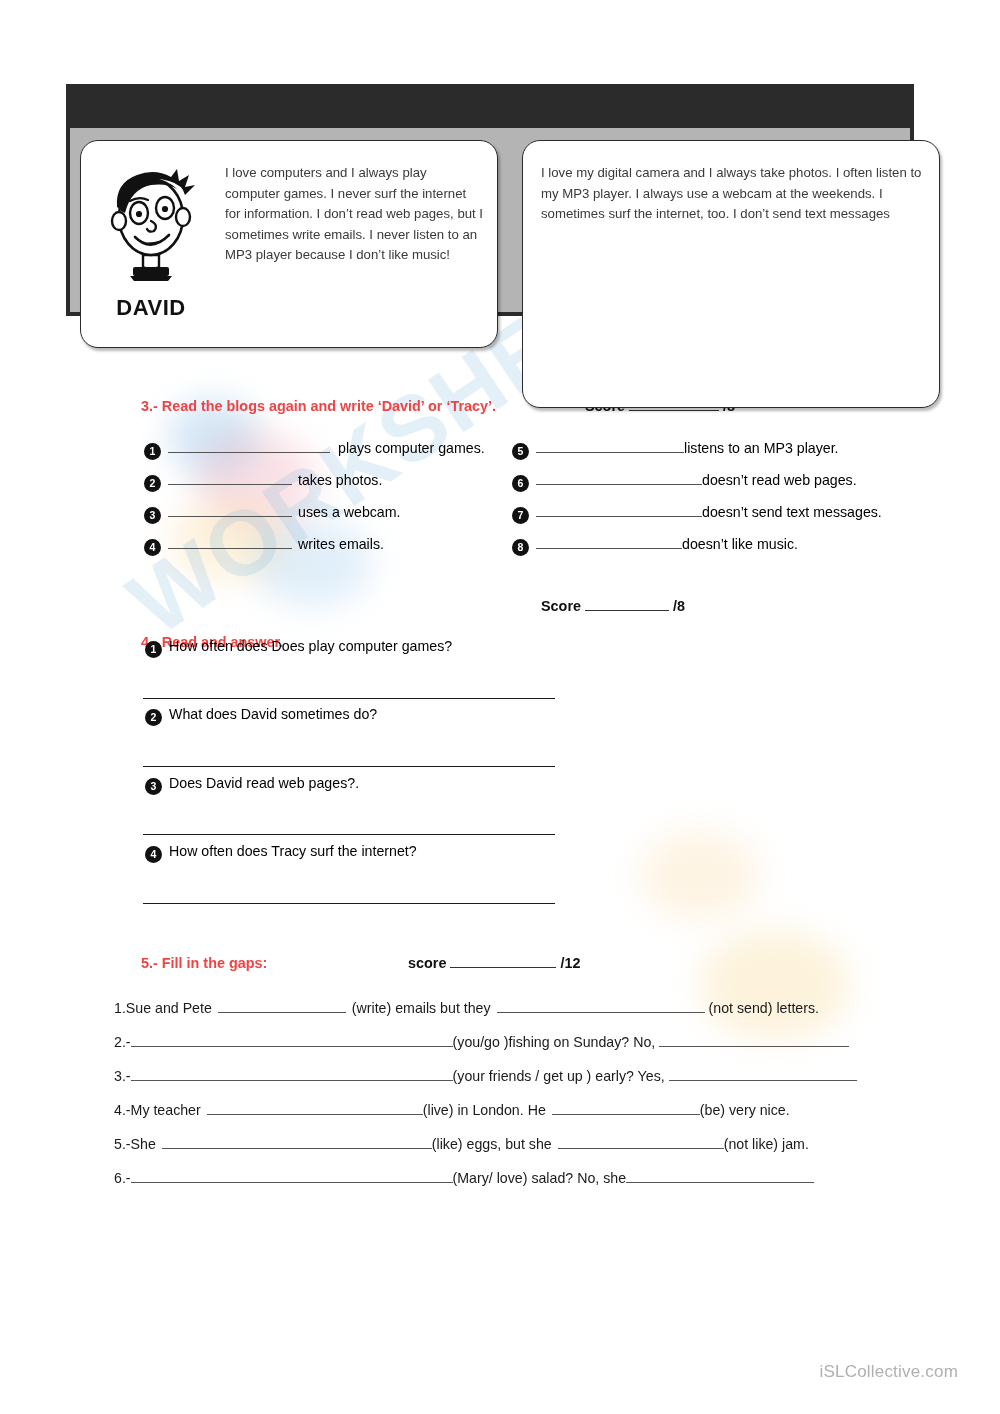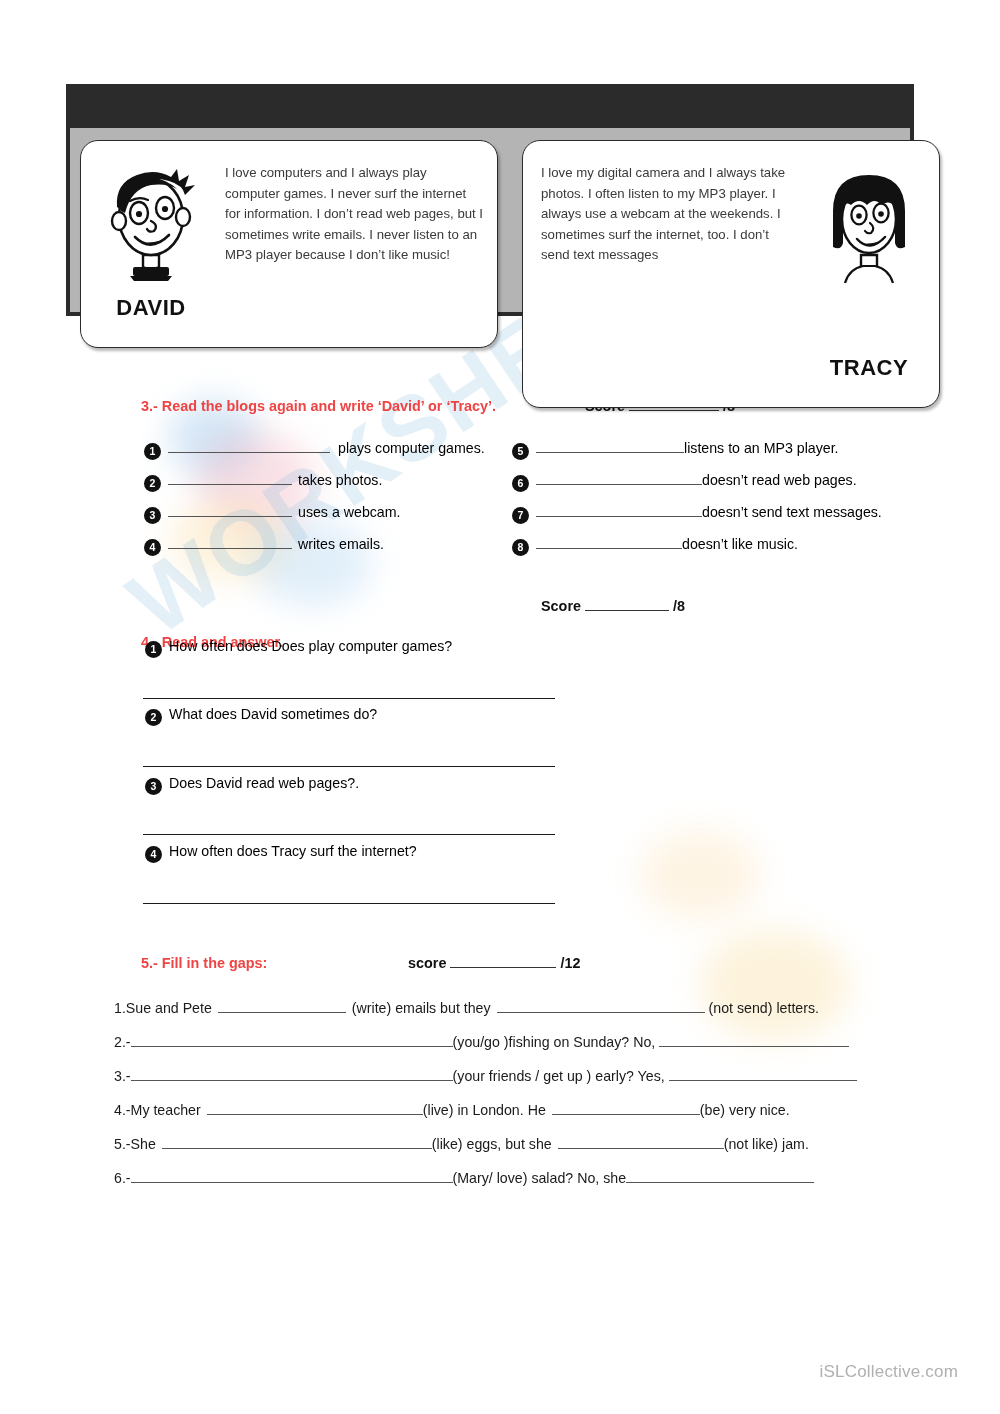--- a/index.html
+++ b/index.html
@@ -271,45 +271,20 @@
         <path d="M38 82 Q54 98 72 80" fill="none" stroke="#111" stroke-width="2.6" stroke-linecap="round"></path>
         <path d="M45 88 Q55 93 66 85 Q56 88 45 88 Z" fill="#111"></path>
       </svg>
       <span class="avatar-name">DAVID</span>
     </div>
     <div class="blog-text">I love computers and I always play computer games. I never surf the internet for information. I don’t read web pages, but I sometimes write emails. I never listen to an MP3 player because I don’t like music!</div>
   </div>
 
   <div class="profile-card" id="card-tracy">
     <div class="blog-text">I love my digital camera and I always take photos. I often listen to my MP3 player. I always use a webcam at the weekends. I sometimes surf the internet, too. I don’t send text messages</div>
-    <div class="avatar-col">
-      <svg width="108" height="132" viewBox="0 0 108 132">
-
-        <path d="M46 100 L46 112 Q54 116 62 112 L62 100 Z" fill="#fff" stroke="#111" stroke-width="2.4"></path>
-        <path d="M30 128 Q34 114 48 111 L60 111 Q74 114 78 128" fill="#fff" stroke="#111" stroke-width="2.2"></path>
-
-        <path d="M18 56 Q18 20 54 20 Q90 20 90 56 L90 92 Q82 96 80 88 L80 58
-                 Q80 36 54 36 Q28 36 28 58 L28 88 Q26 96 18 92 Z" fill="#111"></path>
-
-        <ellipse cx="54" cy="64" rx="27" ry="34" fill="#fff" stroke="#111" stroke-width="2.5"></ellipse>
-
-        <path d="M27 52 Q28 28 54 28 Q80 28 81 52 Q74 44 66 50 Q60 42 52 50 Q44 42 36 50 Q32 46 27 52 Z" fill="#111"></path>
-
-        <ellipse cx="44" cy="60" rx="7.6" ry="9.4" fill="#fff" stroke="#111" stroke-width="2.3"></ellipse>
-        <circle cx="44" cy="61" r="2.8" fill="#111"></circle>
-        <ellipse cx="66" cy="58" rx="7.6" ry="9.4" fill="#fff" stroke="#111" stroke-width="2.3"></ellipse>
-        <circle cx="66" cy="59" r="2.8" fill="#111"></circle>
-
-        <path d="M55 68 Q61 73 56 78 Q52 79 50 76" fill="none" stroke="#111" stroke-width="2.2" stroke-linecap="round"></path>
-
-        <path d="M42 84 Q55 98 70 82" fill="none" stroke="#111" stroke-width="2.5" stroke-linecap="round"></path>
-        <path d="M48 89 Q57 94 66 86 Q57 89 48 89 Z" fill="#111"></path>
-      </svg>
-      <span class="avatar-name">TRACY</span>
-    </div>
   </div>
 
   <div id="content">
 
     <div class="ex-head" style="left:141px; top:398px;">3.- Read the blogs again and write ‘David’ or ‘Tracy’.</div>
     <div class="score-label" style="left:585px; top:398px;">
       <span>Score</span>
       <span class="rule" style="width:90px;"></span>
       <span>/8</span>
     </div>

